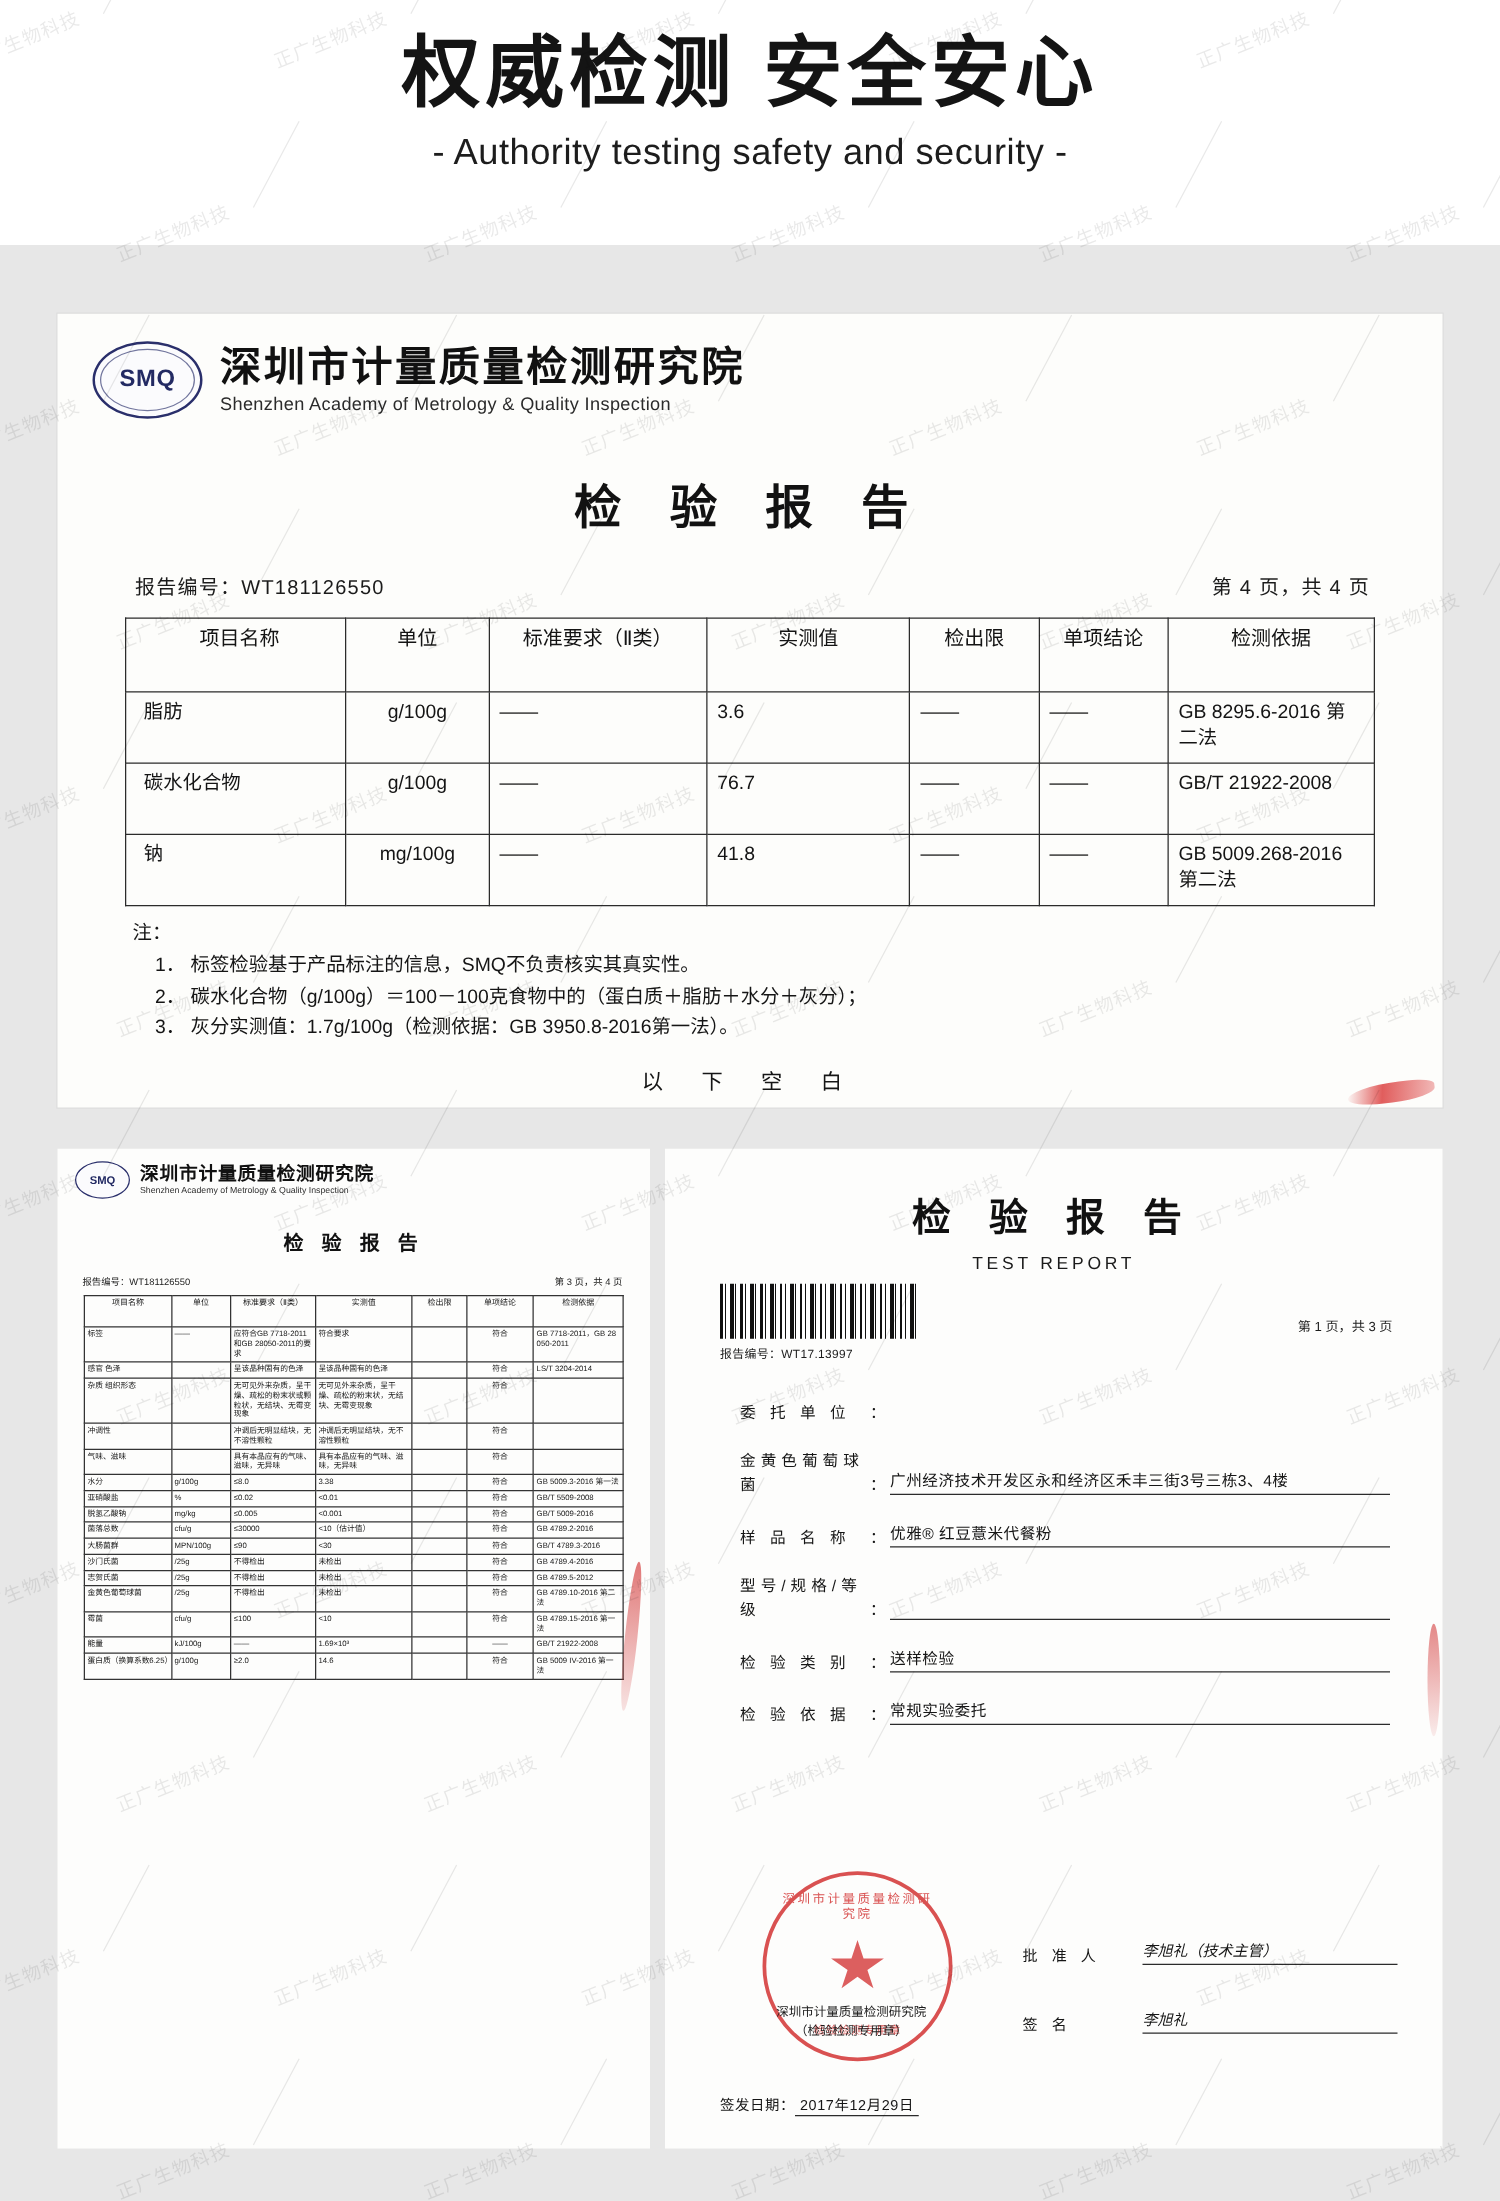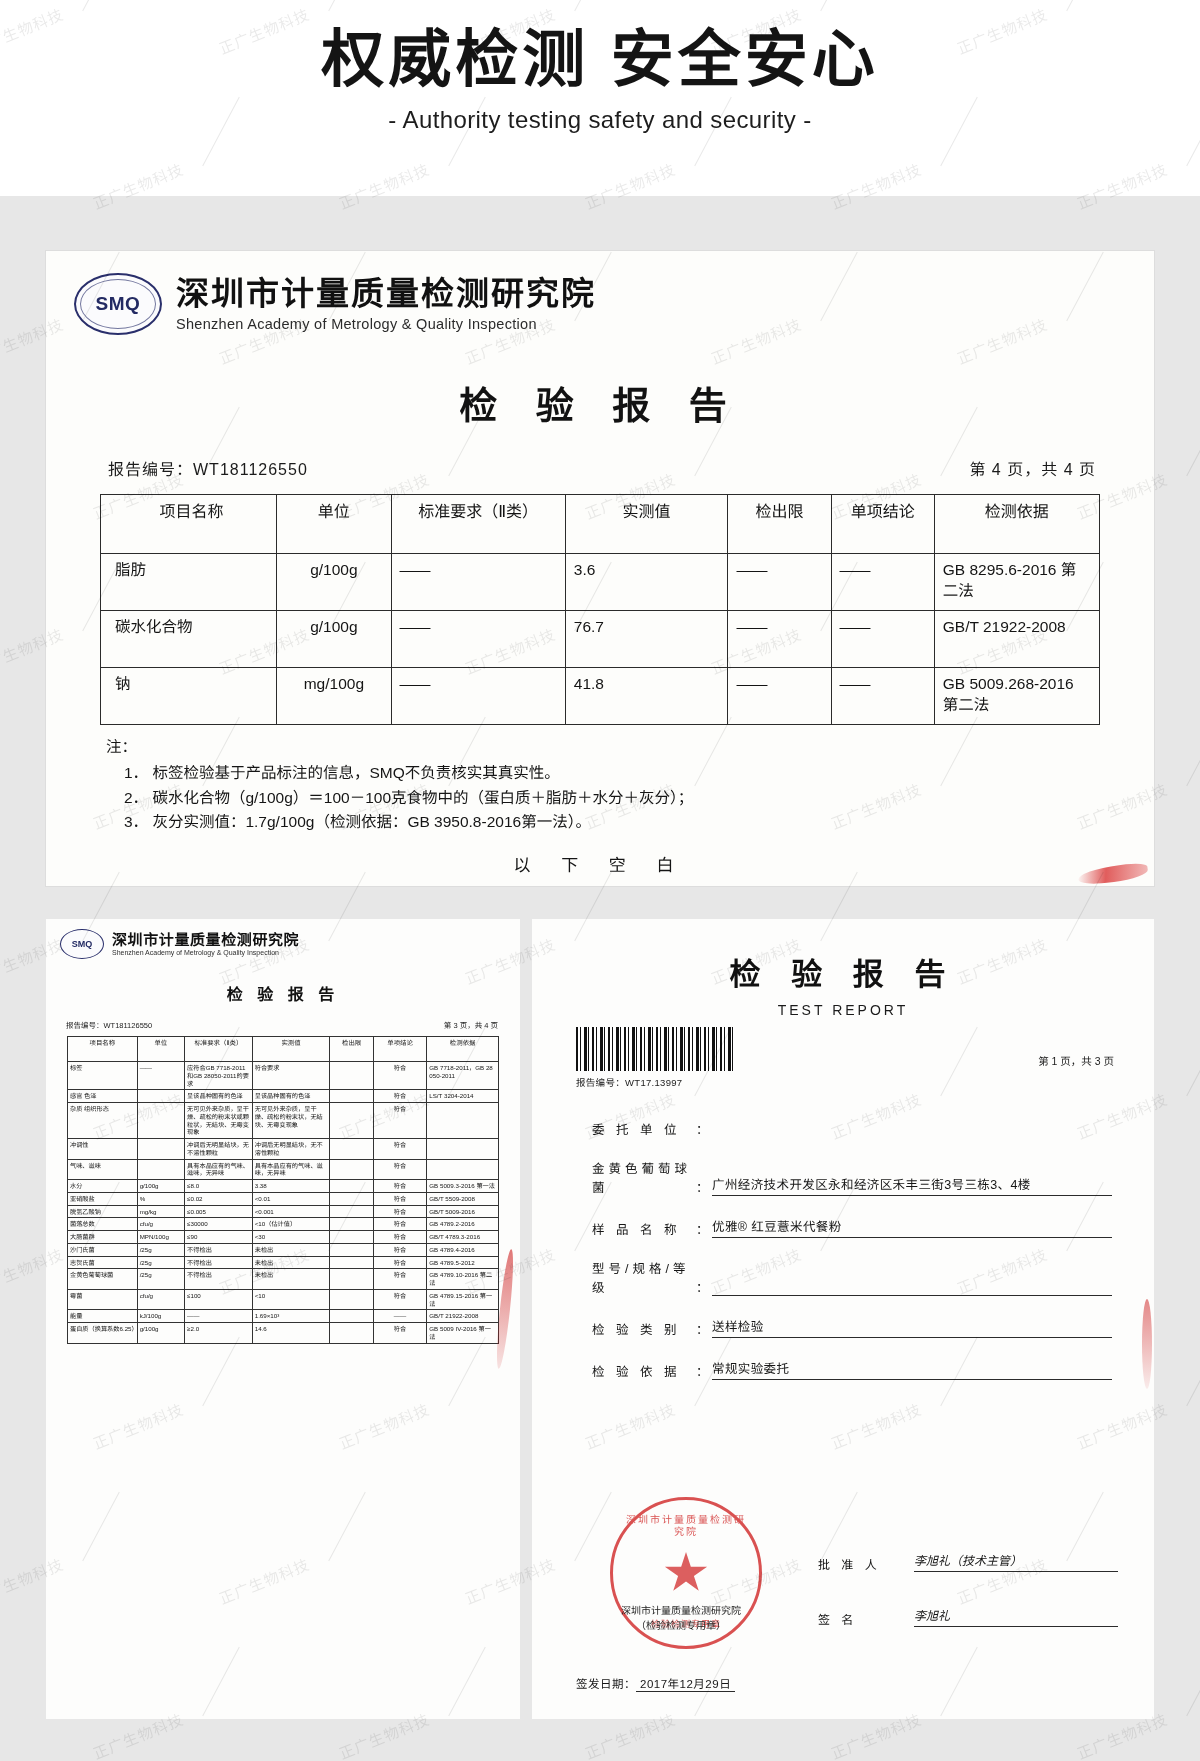--- a/index.html
+++ b/index.html
@@ -58,21 +58,21 @@
     margin: 0;
     padding-top: 22px;
     font-size: 63px;
     font-weight: 700;
     letter-spacing: 4px;
     color: #141414;
     line-height: 1.18;
   }
   .header-sub {
     margin: 10px 0 0 0;
-    font-size: 24px;
+    font-size: 29px;
     font-weight: 400;
     color: #1d1d1d;
     letter-spacing: 0.4px;
   }
 
   
   .body-area {
     position: relative;
     background: #e7e7e7;
     height: 1565px;

